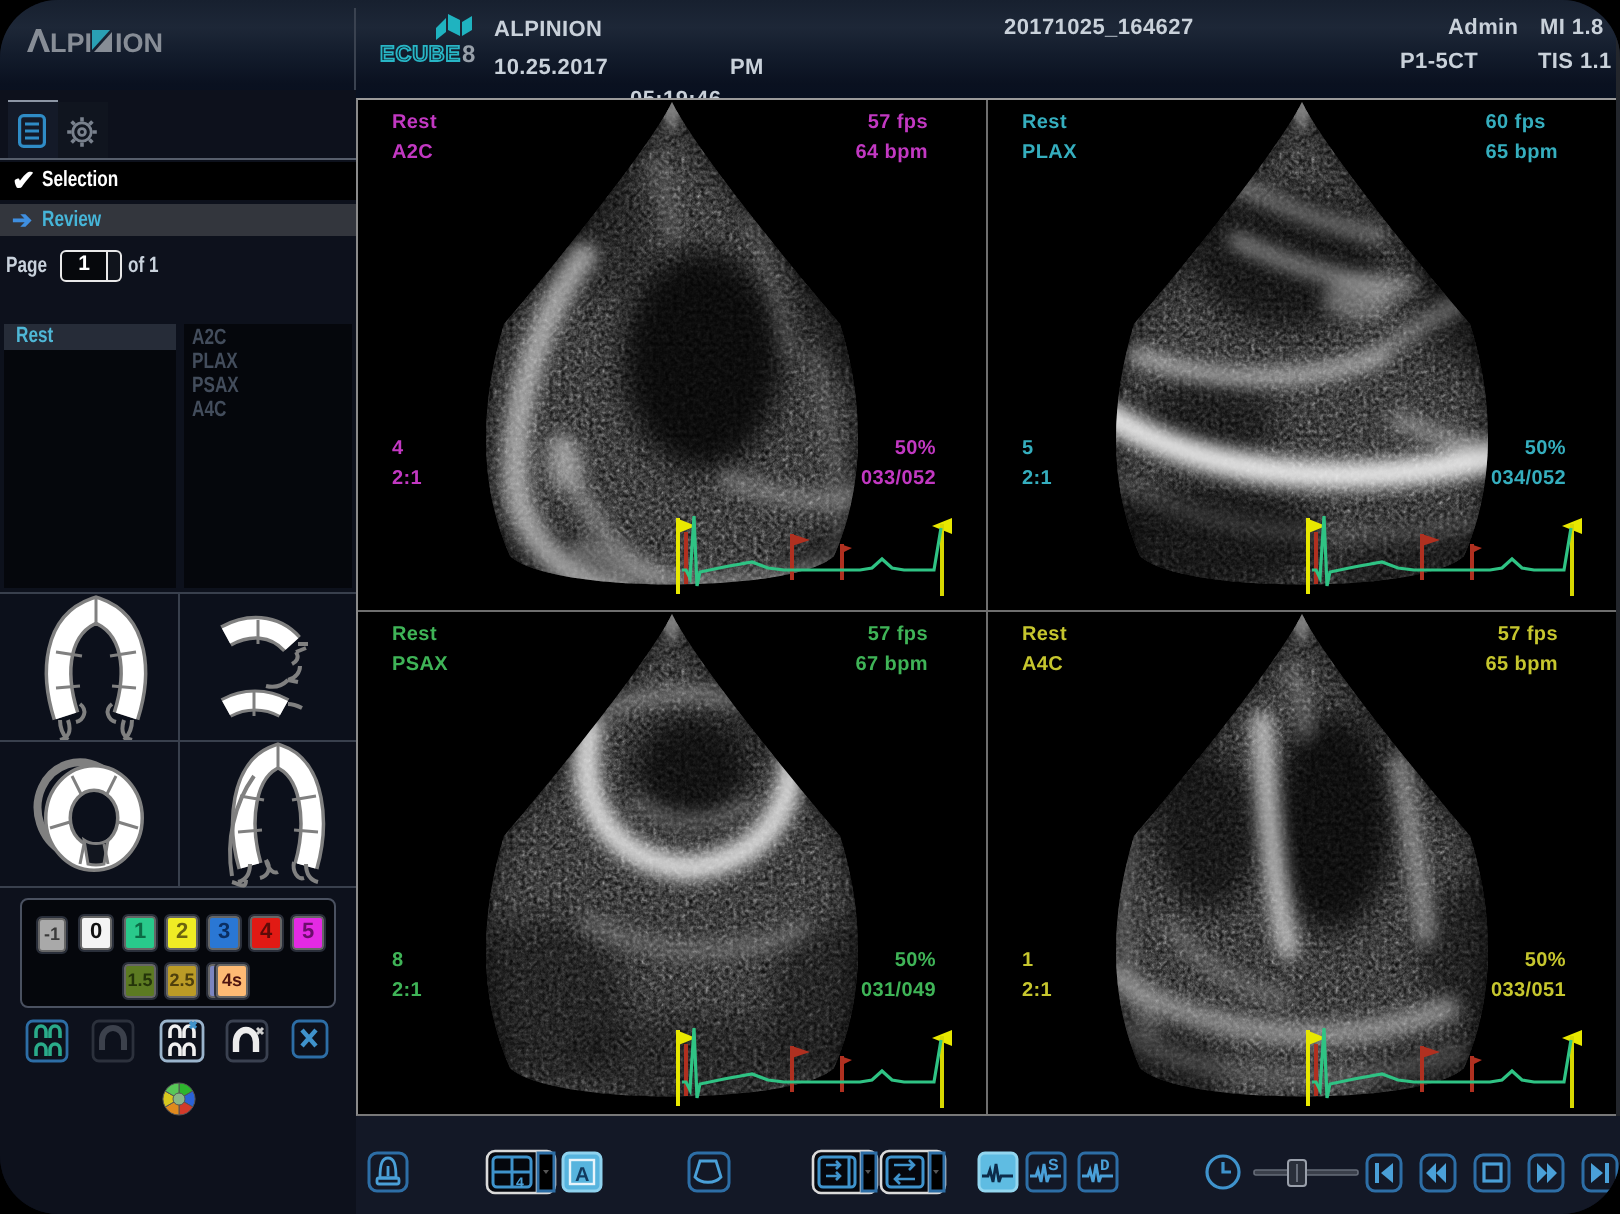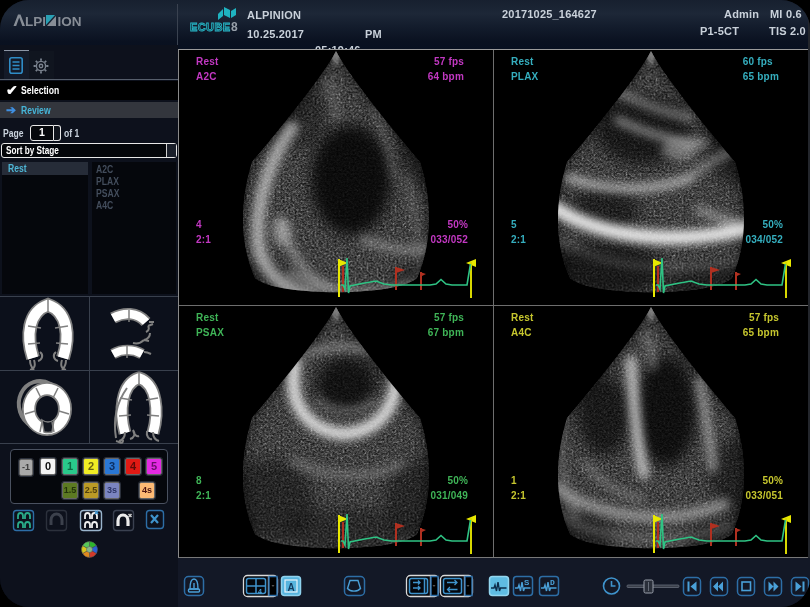--- a/index.html
+++ b/index.html
@@ -52,23 +52,23 @@
         <text x="0" y="28.5" font-size="11" font-weight="bold" fill="#10202c" stroke="#28b6c6" stroke-width="0.9" letter-spacing="0.4" font-family="Liberation Sans">ECUBE</text>
         <text x="41" y="29" font-size="12" font-weight="bold" fill="#98a0aa" font-family="Liberation Sans">8</text>
       </svg>
     </div>
     <div class="abs hwhite" style="left:247px;top:9px;">ALPINION</div>
     <div class="abs hwhite" style="left:247px;top:28px;">10.25.2017</div>
     <div class="abs hwhite" style="left:315px;top:44px;">05:19:46</div>
     <div class="abs hwhite" style="left:365px;top:28px;">PM</div>
     <div class="abs hwhite" style="left:502px;top:8px;">20171025_164627</div>
     <div class="abs hwhite" style="left:724px;top:8px;">Admin</div>
-    <div class="abs hwhite" style="left:770px;top:8px;">MI 0.6</div>
+    <div class="abs hwhite" style="left:770px;top:8px;">MI 1.8</div>
     <div class="abs hwhite" style="left:700px;top:25px;">P1-5CT</div>
-    <div class="abs hwhite" style="left:769px;top:25px;">TIS 2.0</div>
+    <div class="abs hwhite" style="left:769px;top:25px;">TIS 1.1</div>
   </div>
 
   <div id="sidebar">
 
     <div class="abs" style="left:4px;top:5px;width:25px;height:29px;background:#141a28;border-top:1px solid #8d96a5;"></div>
     <div class="abs" style="left:29px;top:6px;width:25px;height:28px;background:#10151f;"></div>
     <div class="abs" style="left:0px;top:34px;width:178px;height:1px;background:#565e6b;"></div>
     <svg class="abs" style="left:9px;top:12px" width="14" height="17" viewBox="0 0 14 17">
       <rect x="0.8" y="0.8" width="12.4" height="15.4" rx="2" fill="none" stroke="#2f8cc6" stroke-width="1.6"></rect>
       <line x1="3.5" y1="5" x2="10.5" y2="5" stroke="#2f8cc6" stroke-width="1.4"></line>
@@ -102,24 +102,20 @@
       <span style="position:absolute;left:21px;top:2px;color:#46b5d8;"><span class="narrow">Review</span></span>
     </div>
 
     <div class="srow" style="top:80px;color:#c9d2dc;">
       <span style="position:absolute;left:3px;top:2px;font-size:11px;"><span class="narrow">Page</span></span>
       <span style="position:absolute;left:30px;top:0px;width:22px;height:14px;font-size:10.5px;border:1px solid #e8e8e8;border-radius:3px 0 0 3px;background:#06080c;text-align:center;color:#fff;">1</span>
       <span style="position:absolute;left:54px;top:0px;width:6px;height:14px;border:1px solid #e8e8e8;border-left:none;border-radius:0 3px 3px 0;background:#10141c;"></span>
       <span style="position:absolute;left:64px;top:2px;font-size:11px;"><span class="narrow">of 1</span></span>
     </div>
 
-    <div class="abs" style="left:1px;top:98px;width:174px;height:13px;border:1px solid #e8e8e8;border-radius:3px;background:#04060a;">
-      <span style="position:absolute;left:4px;top:0px;color:#fff;font-weight:bold;font-size:10.5px;"><span class="narrow">Sort by Stage</span></span>
-      <span style="position:absolute;right:0;top:0;width:9px;height:13px;background:#1a1f2a;border-left:1px solid #cfcfcf;"></span>
-    </div>
 
     <div class="abs" style="left:2px;top:117px;width:86px;height:132px;background:#05070c;">
       <div style="height:13px;background:#262c38;color:#4fb7d6;font-weight:bold;font-size:11px;padding-left:6px;"><span class="narrow">Rest</span></div>
     </div>
     <div class="abs" style="left:92px;top:117px;width:84px;height:132px;background:#05070c;color:#434d5c;font-weight:bold;font-size:11px;line-height:12px;">
       <div style="padding:1px 0 0 4px;"><span class="narrow">A2C<br>PLAX<br>PSAX<br>A4C</span></div>
     </div>
 
     <div class="abs" id="diagrams" style="left:0;top:251px;width:178px;height:148px;background:#0c101b;">
       <div class="abs" style="left:0;top:0;width:178px;height:1px;background:#39404d;"></div>
@@ -201,21 +197,21 @@
       <div class="nb" style="left:8px;top:9px;background:#a9a9a9;color:#3a3a3a;width:12px;font-size:9px;">-1</div>
       <div class="nb" style="left:29px;top:8px;background:#f4f4f4;color:#111;">0</div>
       <div class="nb" style="left:51px;top:8px;background:#29c98b;color:#0c6b45;">1</div>
       <div class="nb" style="left:72px;top:8px;background:#f0ec24;color:#6b6410;">2</div>
       <div class="nb" style="left:93px;top:8px;background:#2a77d4;color:#0b2f63;">3</div>
       <div class="nb" style="left:114px;top:8px;background:#e11a14;color:#5e0b08;">4</div>
       <div class="nb" style="left:135px;top:8px;background:#e32ae3;color:#6b0d6b;">5</div>
       <div class="nb" style="left:51px;top:32px;background:#5c7a22;color:#24340a;font-size:9px;">1.5</div>
       <div class="nb" style="left:72px;top:32px;background:#bb9b26;color:#4f400d;font-size:9px;">2.5</div>
       <div class="nb" style="left:93px;top:32px;background:#7b85c0;color:#2c3566;font-size:9px;">3s</div>
-      <div class="nb" style="left:128px;top:32px;background:#fdba74;color:#4d1410;font-size:9px;">4s</div>
+      <div class="nb" style="left:97px;top:32px;background:#fdba74;color:#4d1410;font-size:9px;">4s</div>
     </div>
 
     <div class="abs" id="sidetools" style="left:0;top:463px;width:178px;height:30px;">
       <svg width="178" height="30" viewBox="0 0 178 30">
         <g fill="none">
           <rect x="13.5" y="2.5" width="20" height="20" rx="3" stroke="#2d6ea6" stroke-width="1.4"></rect>
           <g stroke="#2aab8a" stroke-width="1.8">
             <path d="M18,11 v-3 a2.5,3 0 0 1 5,0 v3 M25,11 v-3 a2.5,3 0 0 1 5,0 v3 M18,20 v-3 a2.5,3 0 0 1 5,0 v3 M25,20 v-3 a2.5,3 0 0 1 5,0 v3"></path>
           </g>
           <rect x="46.5" y="2.5" width="20" height="20" rx="3" stroke="#2c313c" stroke-width="1.4"></rect>

